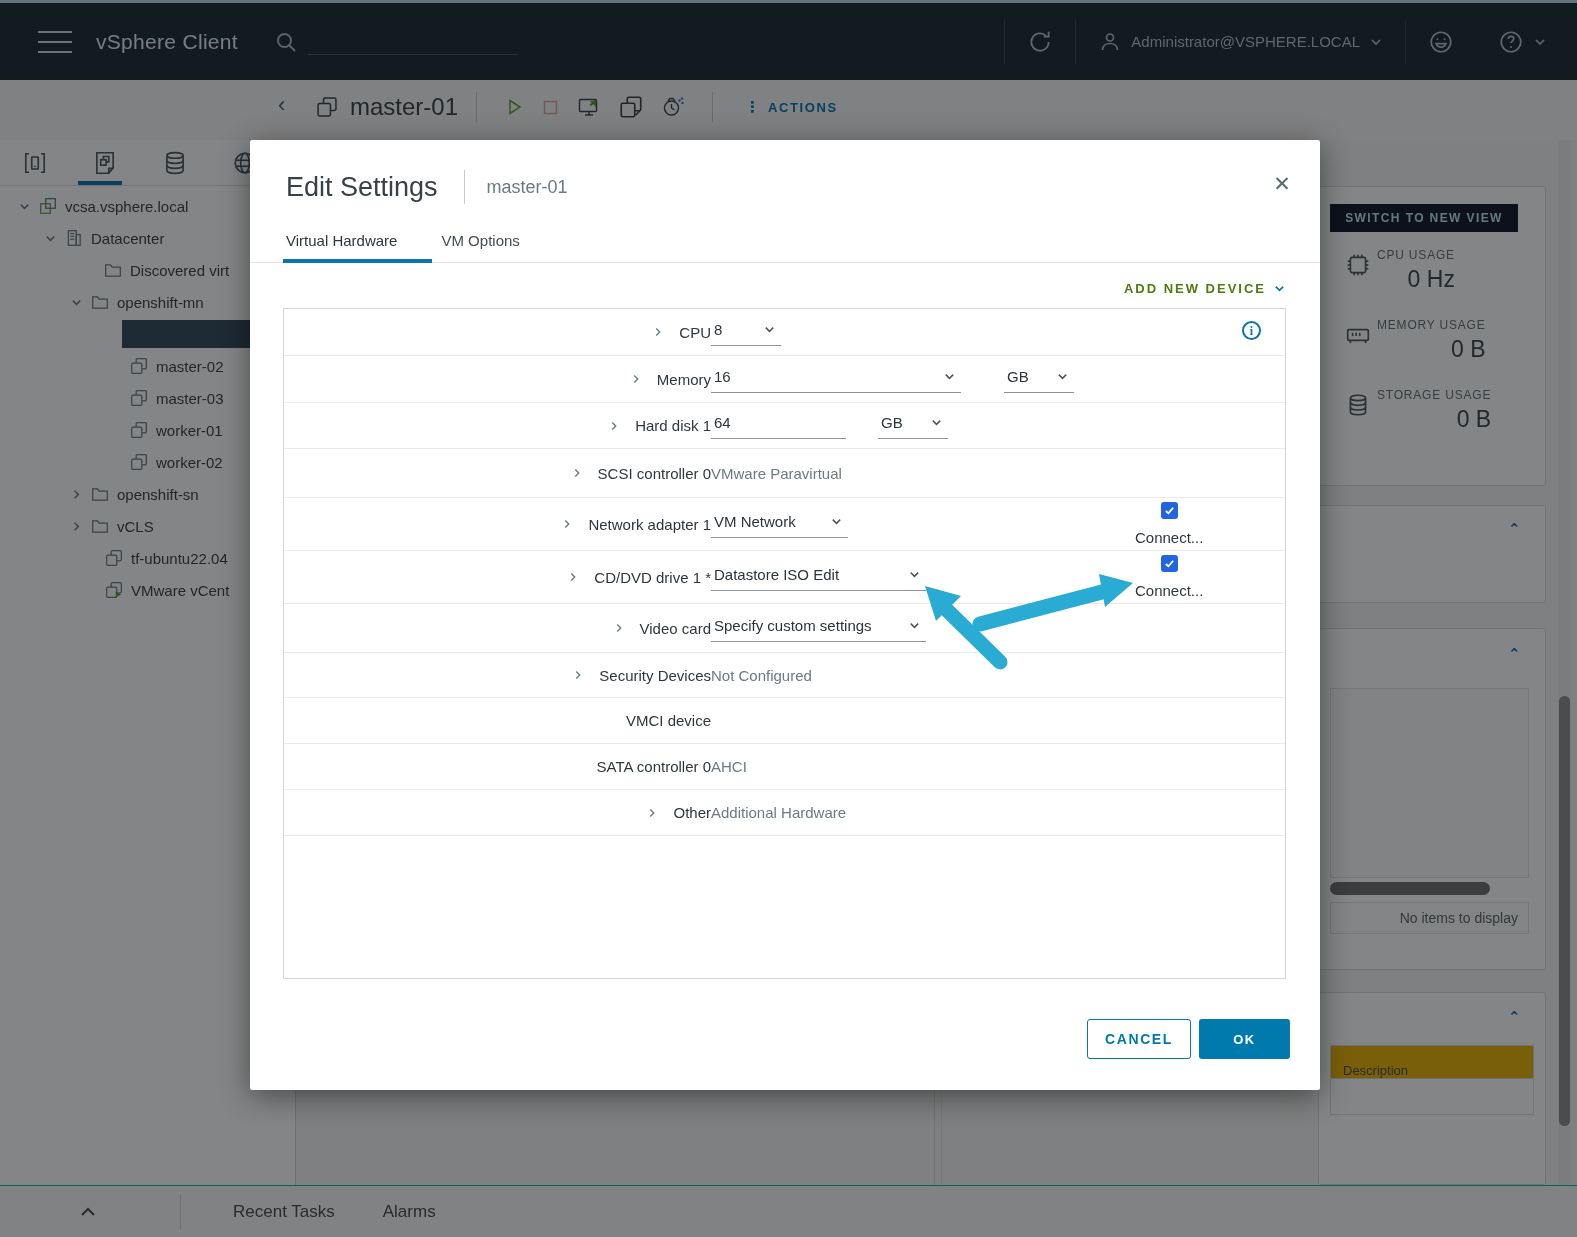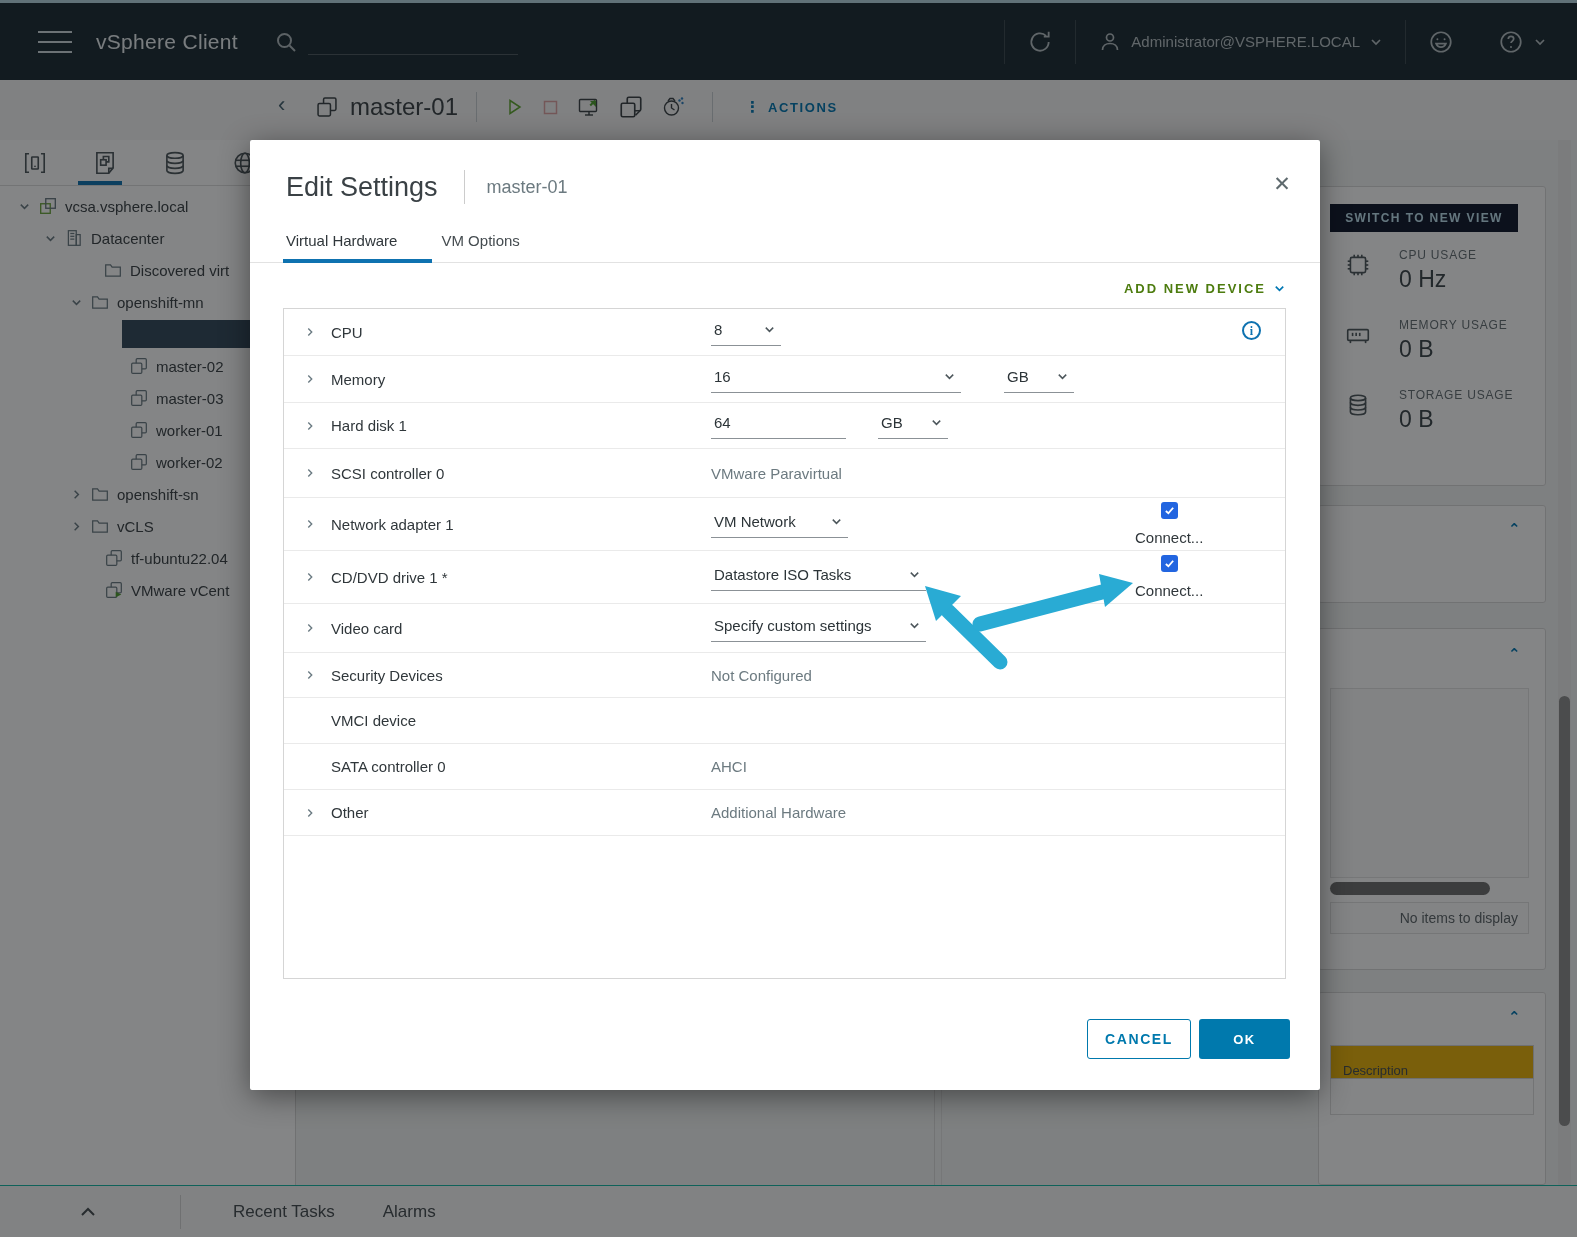--- a/index.html
+++ b/index.html
@@ -46,21 +46,21 @@
   .tree-sel-fg { position:relative; display:flex; align-items:center; gap:8px; color:#fff; padding-left:10px;}
   .tcar { stroke:#6a7a82; }
 
   
   .main { position:absolute; left:296px; top:140px; width:1281px; height:1045px; background:#f3f4f4; z-index:1;}
   .vdiv { position:absolute; left:638px; top:0; width:1px; height:1045px; background:#dadada; }
   .vdiv2 { position:absolute; left:645px; top:0; width:1px; height:1045px; background:#e3e3e3; }
   .card { position:absolute; background:#fff; border:1px solid #d9d9d9; border-radius:3px; }
   .switch-btn { position:absolute; left:1034px; top:64px; width:188px; height:28px; background:#0f172a;
     color:#bfe1ef; font-size:12px; font-weight:700; letter-spacing:1.4px; display:flex; align-items:center; justify-content:center; border:none; cursor:pointer;}
-  .usage-row { position:absolute; left:1049px; display:flex; gap:28px; align-items:flex-start;}
+  .usage-row { position:absolute; left:1049px; display:flex; gap:6px; align-items:flex-start;text-align:right;}
   .usage-row svg { stroke:#4c565b; margin-top:4px;}
   .usage-label { font-size:12px; color:#646e73; letter-spacing:.8px; }
   .usage-value { font-size:23px; color:#3a4449; margin-top:4px; font-weight:400;}
   .panel-chev { position:absolute; color:#0077b3; font-size:15px; font-weight:700;}
   .inner-box { position:absolute; background:#fbfbfb; border:1px solid #e2e2e2; }
   .hthumb { position:absolute; height:13px; border-radius:7px; background:#6f6f6f; }
   .noitems-strip { position:absolute; border:1px solid #e0e0e0; background:#fdfdfd; display:flex; align-items:center; justify-content:flex-end; padding-right:10px; font-size:14px; color:#5d6569;}
   .desc-head { position:absolute; border:1px solid #d4d4d4; background:#eab308; display:flex; align-items:flex-end; padding-left:12px; font-size:13px; font-weight:400; color:#454c50;}
   .desc-row { position:absolute; border:1px solid #dcdcdc; border-top:none; background:#fff;}
   .vscroll { position:absolute; left:1262px; top:0; width:13px; height:1045px; background:#ececec; }
@@ -87,21 +87,21 @@
   .m-tabs { position:relative; margin:28px 0 0 36px; display:flex; gap:44px; }
   .m-tab { font-size:15px; color:#454c50; padding-bottom:13px; cursor:pointer; }
   .m-tab.active { color:#30373b; }
   .m-tabline { position:absolute; left:-3px; bottom:-1px; width:149px; height:4px; background:#0e72b0; }
   .m-tabs-rule { height:1px; background:#e2e2e2; margin-top:0; }
   .add-dev { display:flex; justify-content:flex-end; align-items:center; gap:7px; margin:18px 34px 12px 0;
     color:#4d7c0f; font-size:13px; font-weight:600; letter-spacing:2px; cursor:pointer;}
 
   .hw-table { position:relative; margin-left:33px; width:1003px; height:671px; border:1px solid #d5d5d5; background:#fff; }
   .hw-row { position:relative; display:flex; align-items:center; padding-left:20px; border-bottom:1px solid #eaeaea; }
-  .hw-label { width:407px; display:flex; align-items:center; gap:15px; font-size:15px; color:#30373b; }
+  .hw-label { width:407px; display:flex; align-items:center; gap:15px; font-size:15px; color:#30373b;justify-content:flex-end; }
   .hw-label .noc { width:12px; }
   .carv { stroke:#6a7a82; flex:none;}
   .hw-value { flex:1; display:flex; align-items:center; font-size:15px; color:#6c7a80; }
   .sel { display:inline-flex; align-items:center; justify-content:space-between; border-bottom:1px solid #8b9196;
     padding:2px 5px 7px 3px; color:#2c3438; cursor:pointer;}
   .sel .txt { font-size:15px; }
   .numin { border:none; border-bottom:1px solid #8b9196; font-size:15px; color:#2c3438; padding:2px 3px 7px 3px; font-family:inherit; background:transparent;}
   .connect { position:absolute; left:851px; display:flex; align-items:center; gap:10px; font-size:15px; color:#30373b; cursor:pointer;flex-direction:column;}
   .cb { width:17px; height:17px; border-radius:3px; background:#2265e0; display:flex; align-items:center; justify-content:center; }
   .info-ic { position:absolute; right:24px; top:12px; width:19px; height:19px; border:2px solid #0e72b0; border-radius:50%;
@@ -586,21 +586,21 @@
 
       <div class="hw-row" style="height:53px">
         <div class="hw-label">
           <svg class="carv" width="12" height="12" viewBox="0 0 14 14" fill="none" stroke-width="1.6">
               <polyline points="5 3 9 7 5 11"></polyline>
             </svg>
           <span>CD/DVD drive 1 *</span>
         </div>
         <div class="hw-value">
           <div class="sel" style="width:215px">
-            <span class="txt">Datastore ISO Tasks</span>
+            <span class="txt">Datastore ISO Edit</span>
             <svg width="13" height="13" viewBox="0 0 14 14" fill="none" stroke="#4c565b" stroke-width="1.6">
                 <polyline points="3 5 7 9 11 5"></polyline>
               </svg>
           </div>
         </div>
         <label class="connect">
           <span class="cb">
             <svg width="11" height="11" viewBox="0 0 12 12" fill="none" stroke="#fff" stroke-width="2">
                 <polyline points="2 6.5 4.8 9 10 3"></polyline>
               </svg>

